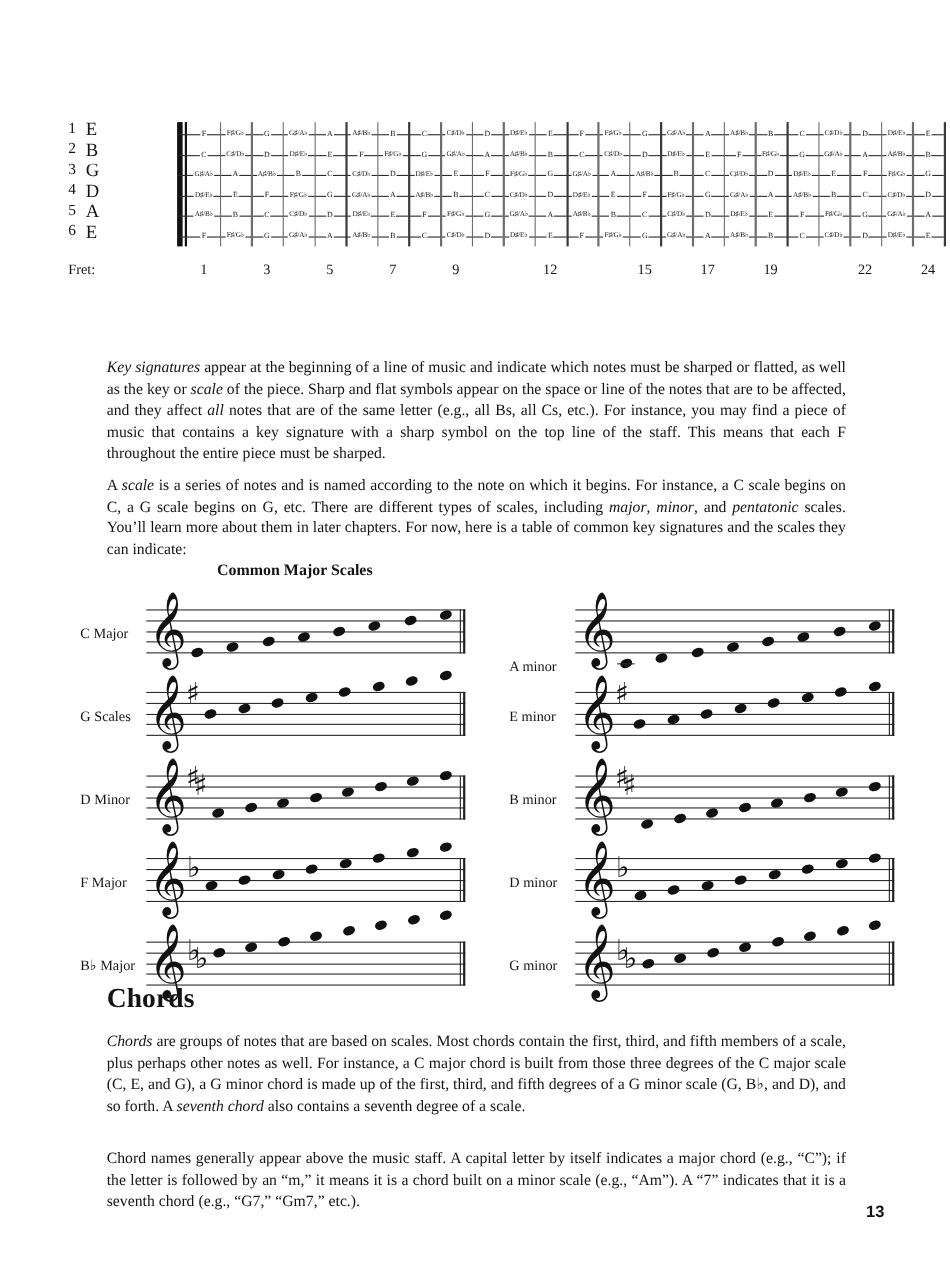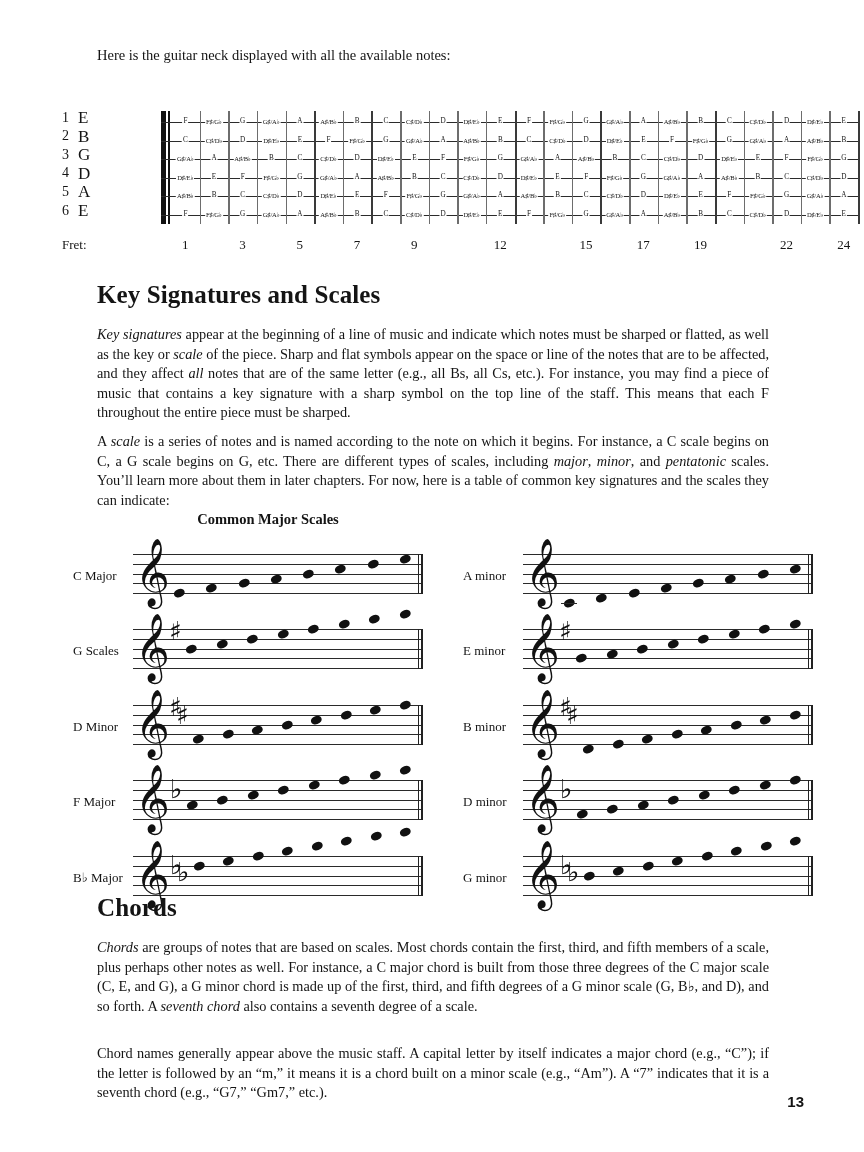--- a/index.html
+++ b/index.html
@@ -98,21 +98,20 @@
   .pagenum{
     position:absolute;right:60px;bottom:42px;font-size:15px;font-weight:bold;
     font-family:"Liberation Sans","DejaVu Sans",sans-serif;
   }
 </style>
 </head>
 <body>
 
 <div class="page">
 
-  <div class="intro">Here is the guitar neck displayed with all the available notes:</div>
 
   <div class="fretboard-wrap">
     <div class="fb-rows" id="string-labels">
         <div class="fb-strlabel" style="left: 2px; top: 3px;">
           <span class="num">1</span>
           <span class="open">E</span>
         </div>
         <div class="fb-strlabel" style="left: 2px; top: 21.6px;">
           <span class="num">2</span>
           <span class="open">B</span>
@@ -311,21 +310,20 @@
         <div class="cell" style="left: 625.438px; top: 104px;">D</div>
         <div class="cell sharp" style="left: 654.062px; top: 104px;">D♯/E♭</div>
         <div class="cell" style="left: 682.688px; top: 104px;">E</div>
       </div>
   </div>
   <div class="fretnums">
     <span class="lbl">Fret:</span>
     <span id="fretnum-holder"><span class="n" style="left: 125.312px;">1</span><span class="n" style="left: 182.562px;">3</span><span class="n" style="left: 239.812px;">5</span><span class="n" style="left: 297.062px;">7</span><span class="n" style="left: 354.312px;">9</span><span class="n" style="left: 440.188px;">12</span><span class="n" style="left: 526.062px;">15</span><span class="n" style="left: 583.312px;">17</span><span class="n" style="left: 640.562px;">19</span><span class="n" style="left: 726.438px;">22</span><span class="n" style="left: 783.688px;">24</span></span>
   </div>
 
-  <h2 class="sec" style="left:97px;top:281px;">Key Signatures and Scales</h2>
 
   <div class="para" style="top:325px;"><i>Key signatures</i> appear at the beginning of a line of music and indicate which notes must be sharped or flatted, as well as the key or <i>scale</i> of the piece. Sharp and flat symbols appear on the space or line of the notes that are to be affected, and they affect <i>all</i> notes that are of the same letter (e.g., all Bs, all Cs, etc.). For instance, you may find a piece of music that contains a key signature with a sharp symbol on the top line of the staff. This means that each F throughout the entire piece must be sharped.</div>
   <div class="para" style="top:432px;">A <i>scale</i> is a series of notes and is named according to the note on which it begins. For instance, a C scale begins on C, a G scale begins on G, etc. There are different types of scales, including <i>major</i>, <i>minor</i>, and <i>pentatonic</i> scales. You’ll learn more about them in later chapters. For now, here is a table of common key signatures and the scales they can indicate:</div>
 
   <div class="coltitle" style="left:128px;top:511px;width:280px;">Common Major Scales</div>
 
   <div id="major-staves">
       <div class="staffrow" style="left: 73px; top: 546px; width: 360px;">
         <div class="staffname" style="width: 52px;">C Major</div>
         <div class="staff" style="left: 60px;">
@@ -433,21 +431,21 @@
           <div class="note" style="left: 154.286px; top: -4.9px;"></div>
           <div class="note" style="left: 183.714px; top: -9.8px;"></div>
           <div class="note" style="left: 213.143px; top: -14.7px;"></div>
           <div class="note" style="left: 242.571px; top: -19.6px;"></div>
           <div class="note" style="left: 272px; top: -24.5px;"></div>
         </div>
       </div>
     </div>
   <div id="minor-staves">
       <div class="staffrow" style="left: 463px; top: 546px; width: 360px;">
-        <div class="staffname" style="width: 52px;">A minor</div>
+        <div class="staffname" style="width: 52px; margin-top: 30px;">A minor</div>
         <div class="staff" style="left: 60px;">
           <div class="sline" style="top: 0px;"></div>
           <div class="sline" style="top: 9.8px;"></div>
           <div class="sline" style="top: 19.6px;"></div>
           <div class="sline" style="top: 29.4px;"></div>
           <div class="sline" style="top: 39.2px;"></div>
           <div class="barend" style="left: 285px;"></div>
           <div class="barend b2" style="left: 288px;"></div>
           <div class="clef">𝄞</div>
           <div class="note" style="left: 46px; top: 49px;"></div>

